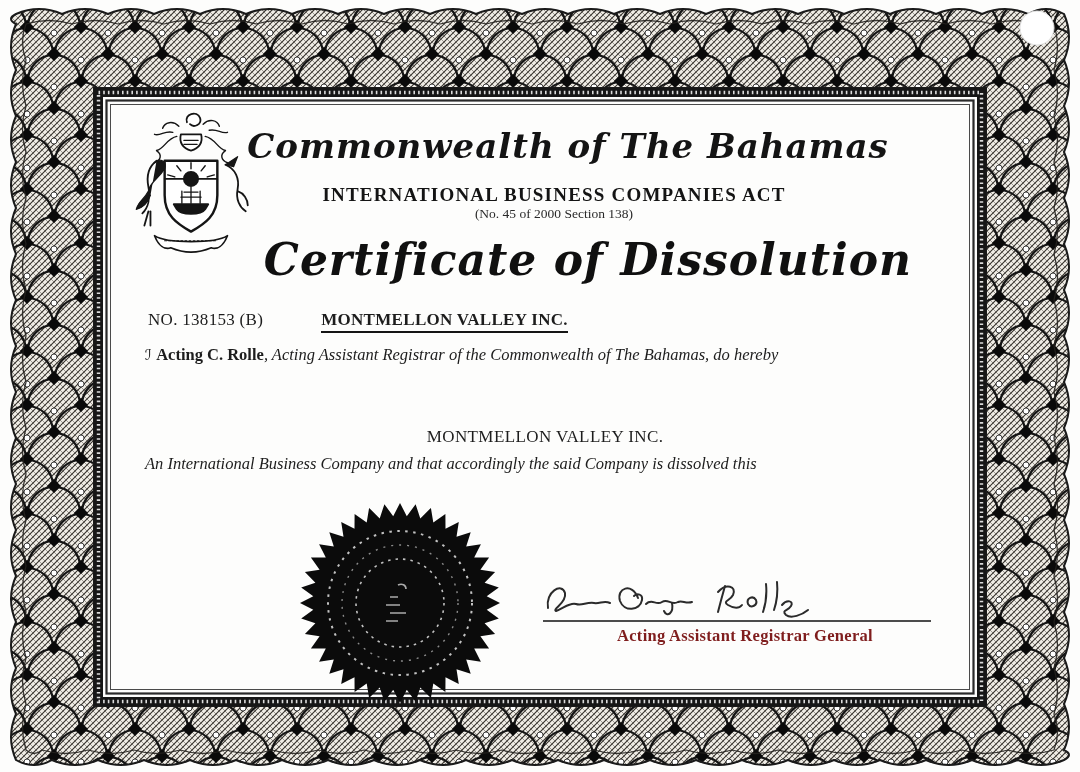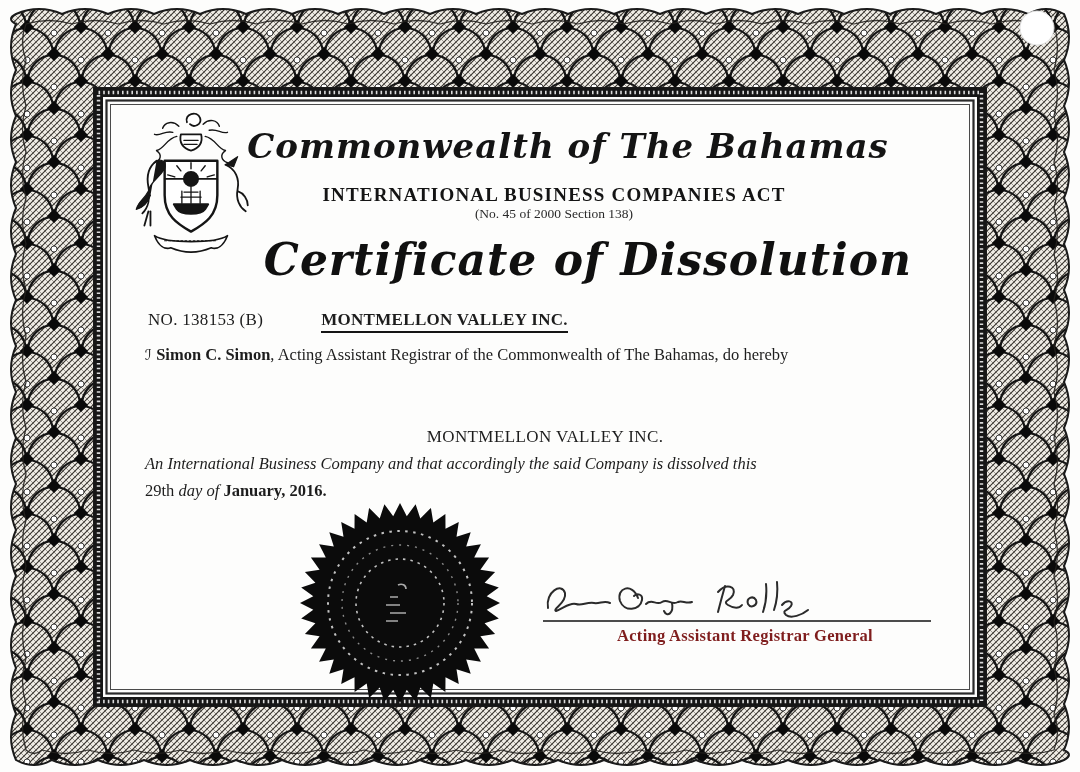--- a/index.html
+++ b/index.html
@@ -22,21 +22,21 @@
   .doc-title{position:absolute;left:0;top:234px;width:100%;text-align:center;
              transform:translateX(48px);
              font-family:"DejaVu Serif", serif;font-style:italic;font-weight:bold;
              font-size:44px;letter-spacing:1px;color:#101010;}
 
   .reg-row{position:absolute;left:148px;top:310px;font-size:17px;display:flex;gap:58px;}
   .reg-number{letter-spacing:.3px;}
   .reg-company{font-weight:bold;letter-spacing:.3px;border-bottom:2px solid #151515;padding-bottom:1px;}
 
   .para{position:absolute;left:145px;top:341px;width:772px;font-size:16.5px;line-height:27.8px;}
-  .para .it{margin-top:44px;}
+  .para .it{font-style:italic;margin-top:44px;}
   .script-init{font-family:"DejaVu Sans","DejaVu Serif",serif;font-style:italic;font-size:15px;}
   .bold{font-weight:bold;}
 
   .company-center{position:absolute;left:115px;top:427px;width:860px;text-align:center;
                   font-size:17px;letter-spacing:.4px;}
   .line4{position:absolute;left:145px;top:454px;width:800px;font-style:italic;font-size:16.5px;}
   .date-line{position:absolute;left:145px;top:481px;font-size:16.5px;}
   .date-line .it{font-style:italic;}
 
   .seal{position:absolute;left:298px;top:501px;}
@@ -118,30 +118,25 @@
     <div class="act-title">INTERNATIONAL BUSINESS COMPANIES ACT</div>
     <div class="act-section">(No. 45 of 2000 Section 138)</div>
     <div class="doc-title">Certificate of Dissolution</div>
 
     <div class="reg-row">
       <span class="reg-number">NO. 138153 (B)</span>
       <span class="reg-company">MONTMELLON VALLEY INC.</span>
     </div>
 
     <div class="para">
-      <div><span class="script-init">ℐ</span> <span class="bold">Simon C. Simon</span><span class="it">, Acting Assistant Registrar of the Commonwealth of The Bahamas, do hereby</span></div>
+      <div><span class="script-init">ℐ</span> <span class="bold">Acting C. Rolle</span><span class="it">, Acting Assistant Registrar of the Commonwealth of The Bahamas, do hereby</span></div>
     </div>
 
     <div class="company-center">MONTMELLON VALLEY INC.</div>
     <div class="line4">An International Business Company and that accordingly the said Company is dissolved this</div>
-    <div class="date-line">
-      <span>29th</span>
-      <span class="it">day of</span>
-      <span class="bold">January, 2016.</span>
-    </div>
 
     <svg class="seal" width="204" height="204" aria-hidden="true">
       <polygon id="sealStar" fill="#0b0b0b" points="102.0,2.0 108.8,15.3 117.6,3.2 122.3,17.4 132.9,6.9 135.3,21.6 147.4,12.9 147.5,27.8 160.8,21.1 158.5,35.8 172.7,31.3 168.2,45.5 182.9,43.2 176.2,56.5 191.1,56.6 182.4,68.7 197.1,71.1 186.6,81.7 200.8,86.4 188.7,95.2 202.0,102.0 188.7,108.8 200.8,117.6 186.6,122.3 197.1,132.9 182.4,135.3 191.1,147.4 176.2,147.5 182.9,160.8 168.2,158.5 172.7,172.7 158.5,168.2 160.8,182.9 147.5,176.2 147.4,191.1 135.3,182.4 132.9,197.1 122.3,186.6 117.6,200.8 108.8,188.7 102.0,202.0 95.2,188.7 86.4,200.8 81.7,186.6 71.1,197.1 68.7,182.4 56.6,191.1 56.5,176.2 43.2,182.9 45.5,168.2 31.3,172.7 35.8,158.5 21.1,160.8 27.8,147.5 12.9,147.4 21.6,135.3 6.9,132.9 17.4,122.3 3.2,117.6 15.3,108.8 2.0,102.0 15.3,95.2 3.2,86.4 17.4,81.7 6.9,71.1 21.6,68.7 12.9,56.6 27.8,56.5 21.1,43.2 35.8,45.5 31.3,31.3 45.5,35.8 43.2,21.1 56.5,27.8 56.6,12.9 68.7,21.6 71.1,6.9 81.7,17.4 86.4,3.2 95.2,15.3"></polygon>
       <g fill="none" stroke="#ffffff" opacity="0.75">
         <circle cx="102" cy="102" r="72" stroke-width="2" stroke-dasharray="2.5 5.5"></circle>
         <circle cx="102" cy="102" r="58" stroke-width="1.4" stroke-dasharray="2 6" opacity="0.7"></circle>
         <circle cx="102" cy="102" r="44" stroke-width="1.6" stroke-dasharray="2.5 5"></circle>
       </g>
       <g stroke="#ffffff" stroke-width="1.6" opacity="0.65" fill="none">
         <path d="M92,96 h8 m-12,8 h14 m-10,8 h16 m-20,8 h12"></path>

